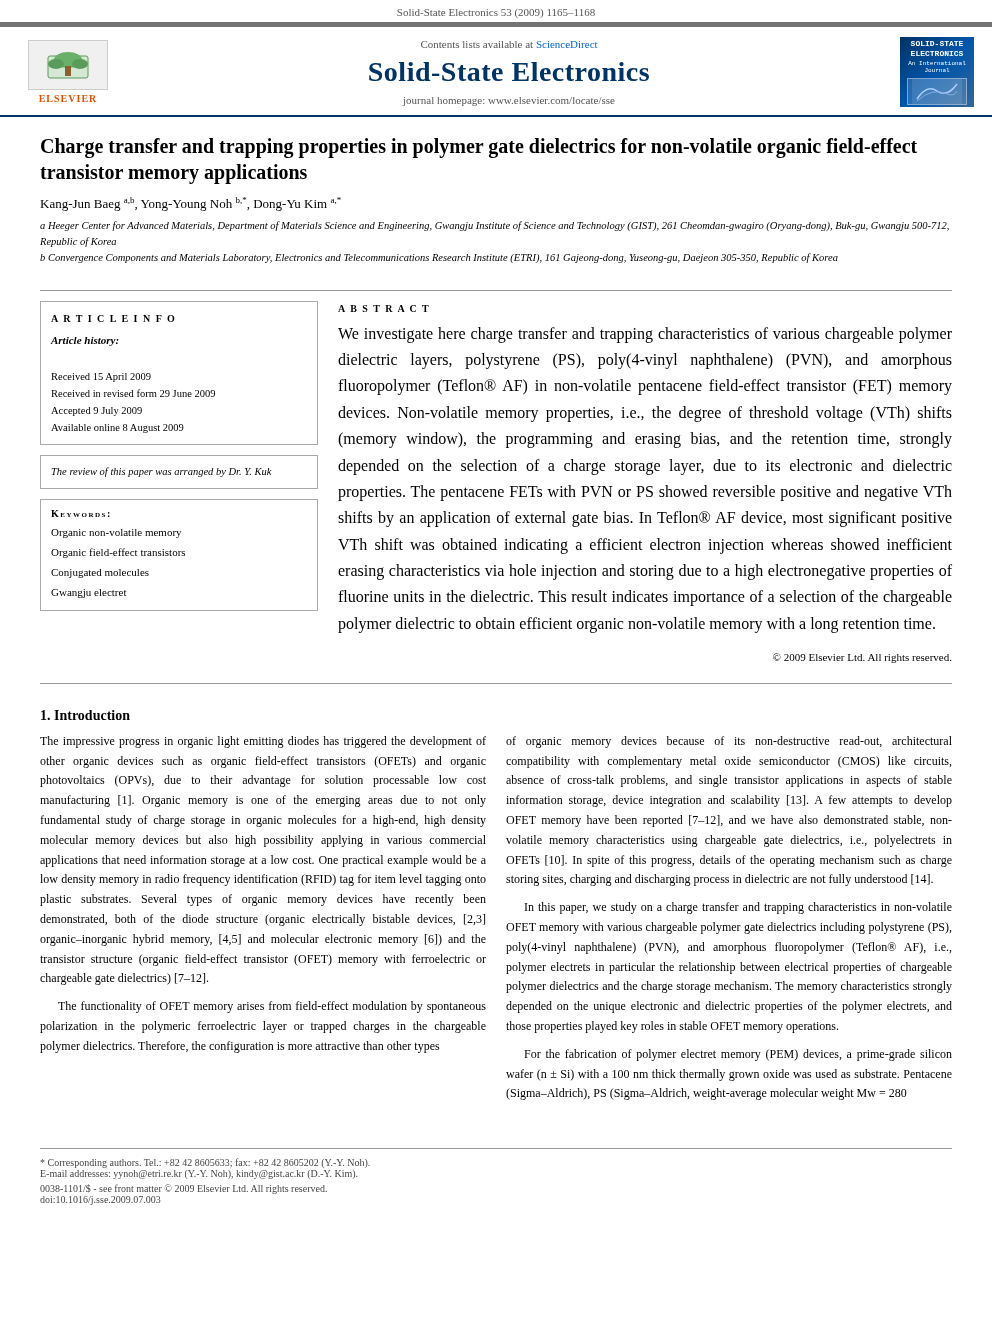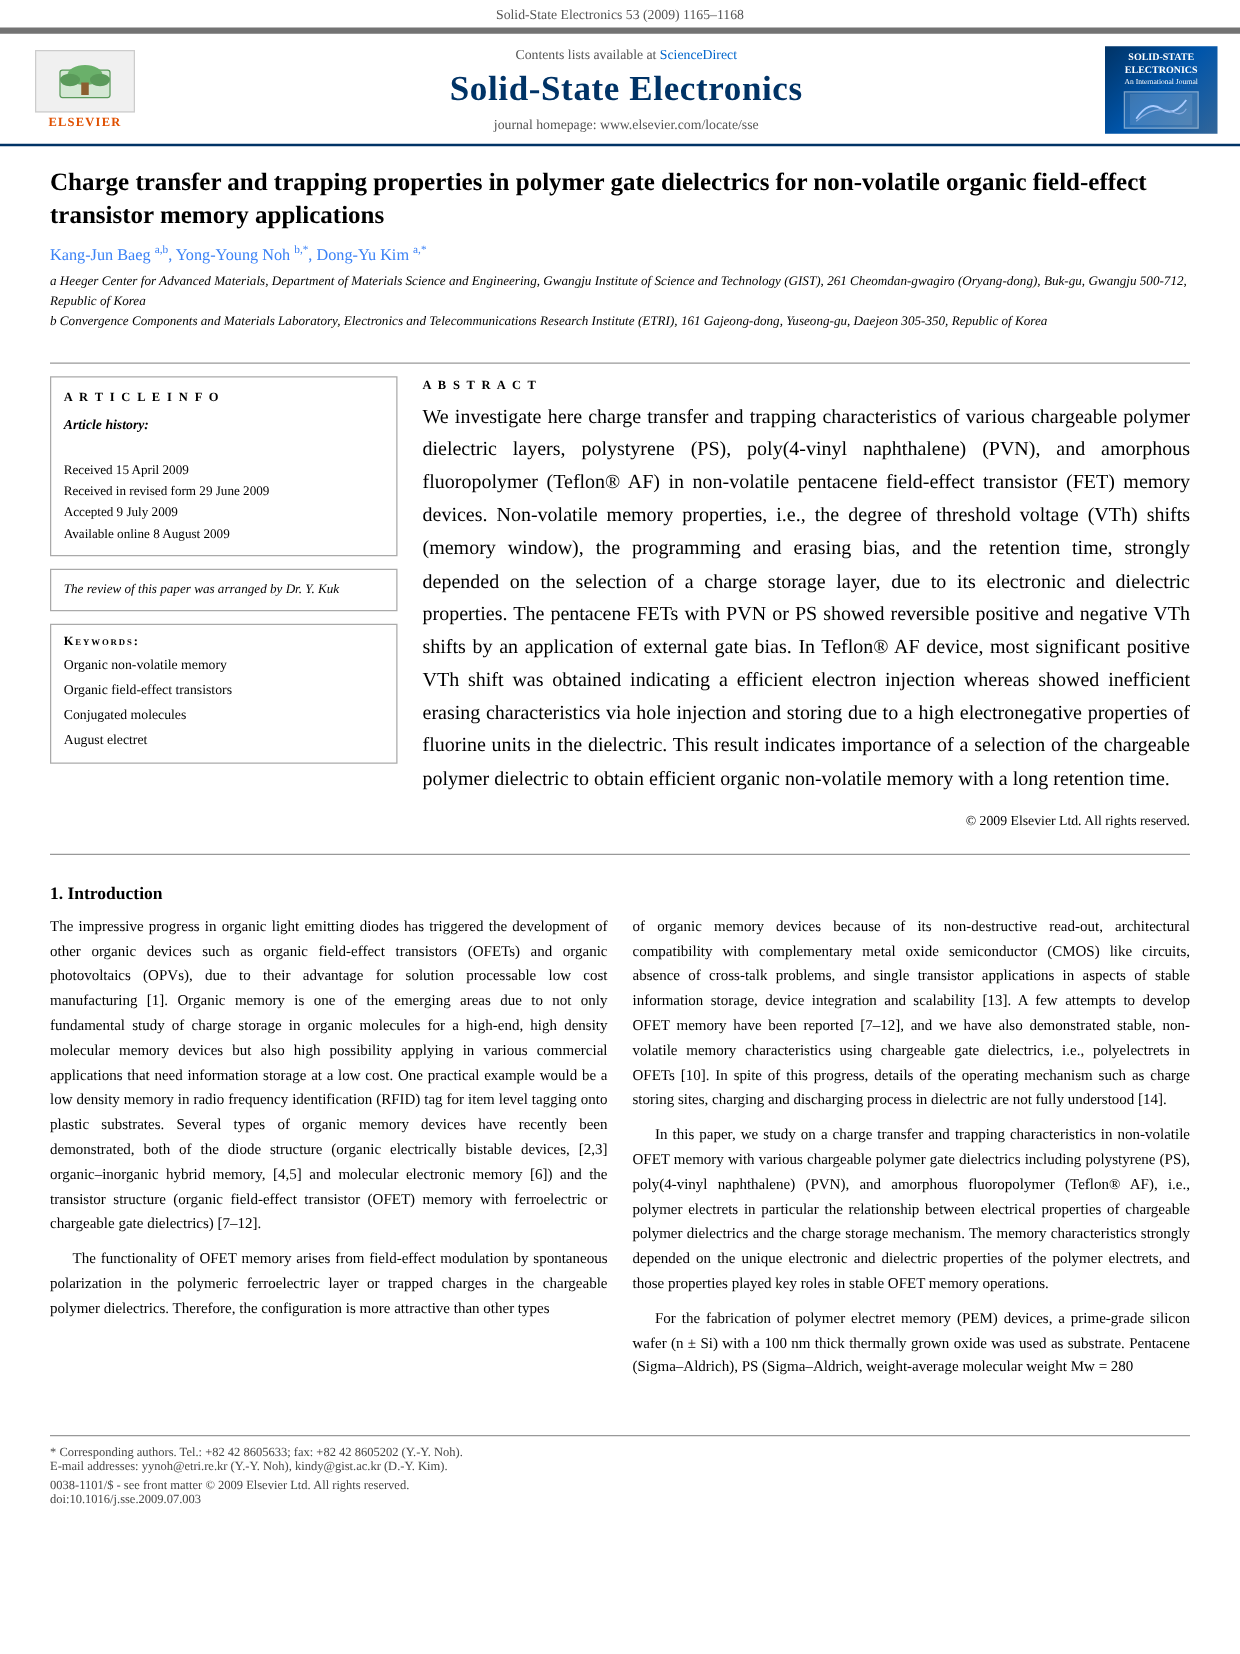--- a/index.html
+++ b/index.html
@@ -75,31 +75,32 @@
       color: #003366;
       letter-spacing: 0.5px;
     }
     .center-info .homepage-line {
       font-size: 11px;
       color: #555;
       margin-top: 6px;
     }
 
     .journal-header .journal-logo {
-      width: 90px;
+      width: 74px;
       height: 70px;
       background: linear-gradient(135deg, #003366 0%, #0055aa 50%, #336699 100%);
       display: flex;
       flex-direction: column;
       align-items: center;
       justify-content: center;
       color: #fff;
       font-size: 7px;
       text-align: center;
       padding: 4px;
+      font-family: Liberation Mono, monospace;
     }
     .journal-logo .logo-title {
       font-size: 8px;
       font-weight: bold;
       line-height: 1.2;
     }
 
     
     .article-content {
       padding: 16px 40px 20px;
@@ -111,21 +112,21 @@
       font-weight: bold;
       line-height: 1.3;
       margin-bottom: 10px;
       color: #000;
     }
 
     
     .authors {
       font-size: 13px;
       margin-bottom: 6px;
-      color: #3b82f6;
+      color: #000000;
     }
     .authors sup {
       font-size: 9px;
     }
 
     
     .affiliations {
       font-size: 10.5px;
       line-height: 1.5;
       margin-bottom: 24px;
@@ -337,21 +338,21 @@
         <div class="history-item">Available online 8 August 2009</div>
       </div>
 
       <div class="review-note">The review of this paper was arranged by Dr. Y. Kuk</div>
 
       <div class="keywords-section">
         <span class="section-label">Keywords:</span>
         <div class="keyword-item">Organic non-volatile memory</div>
         <div class="keyword-item">Organic field-effect transistors</div>
         <div class="keyword-item">Conjugated molecules</div>
-        <div class="keyword-item">August electret</div>
+        <div class="keyword-item">Gwangju electret</div>
       </div>
 
     </div>
 
     <div class="right-col">
       <div class="abstract-section">
         <span class="section-label">A B S T R A C T</span>
         <div class="abstract-text">We investigate here charge transfer and trapping characteristics of various chargeable polymer dielectric layers, polystyrene (PS), poly(4-vinyl naphthalene) (PVN), and amorphous fluoropolymer (Teflon® AF) in non-volatile pentacene field-effect transistor (FET) memory devices. Non-volatile memory properties, i.e., the degree of threshold voltage (VTh) shifts (memory window), the programming and erasing bias, and the retention time, strongly depended on the selection of a charge storage layer, due to its electronic and dielectric properties. The pentacene FETs with PVN or PS showed reversible positive and negative VTh shifts by an application of external gate bias. In Teflon® AF device, most significant positive VTh shift was obtained indicating a efficient electron injection whereas showed inefficient erasing characteristics via hole injection and storing due to a high electronegative properties of fluorine units in the dielectric. This result indicates importance of a selection of the chargeable polymer dielectric to obtain efficient organic non-volatile memory with a long retention time.</div>
         <div class="copyright-line">© 2009 Elsevier Ltd. All rights reserved.</div>
       </div>

